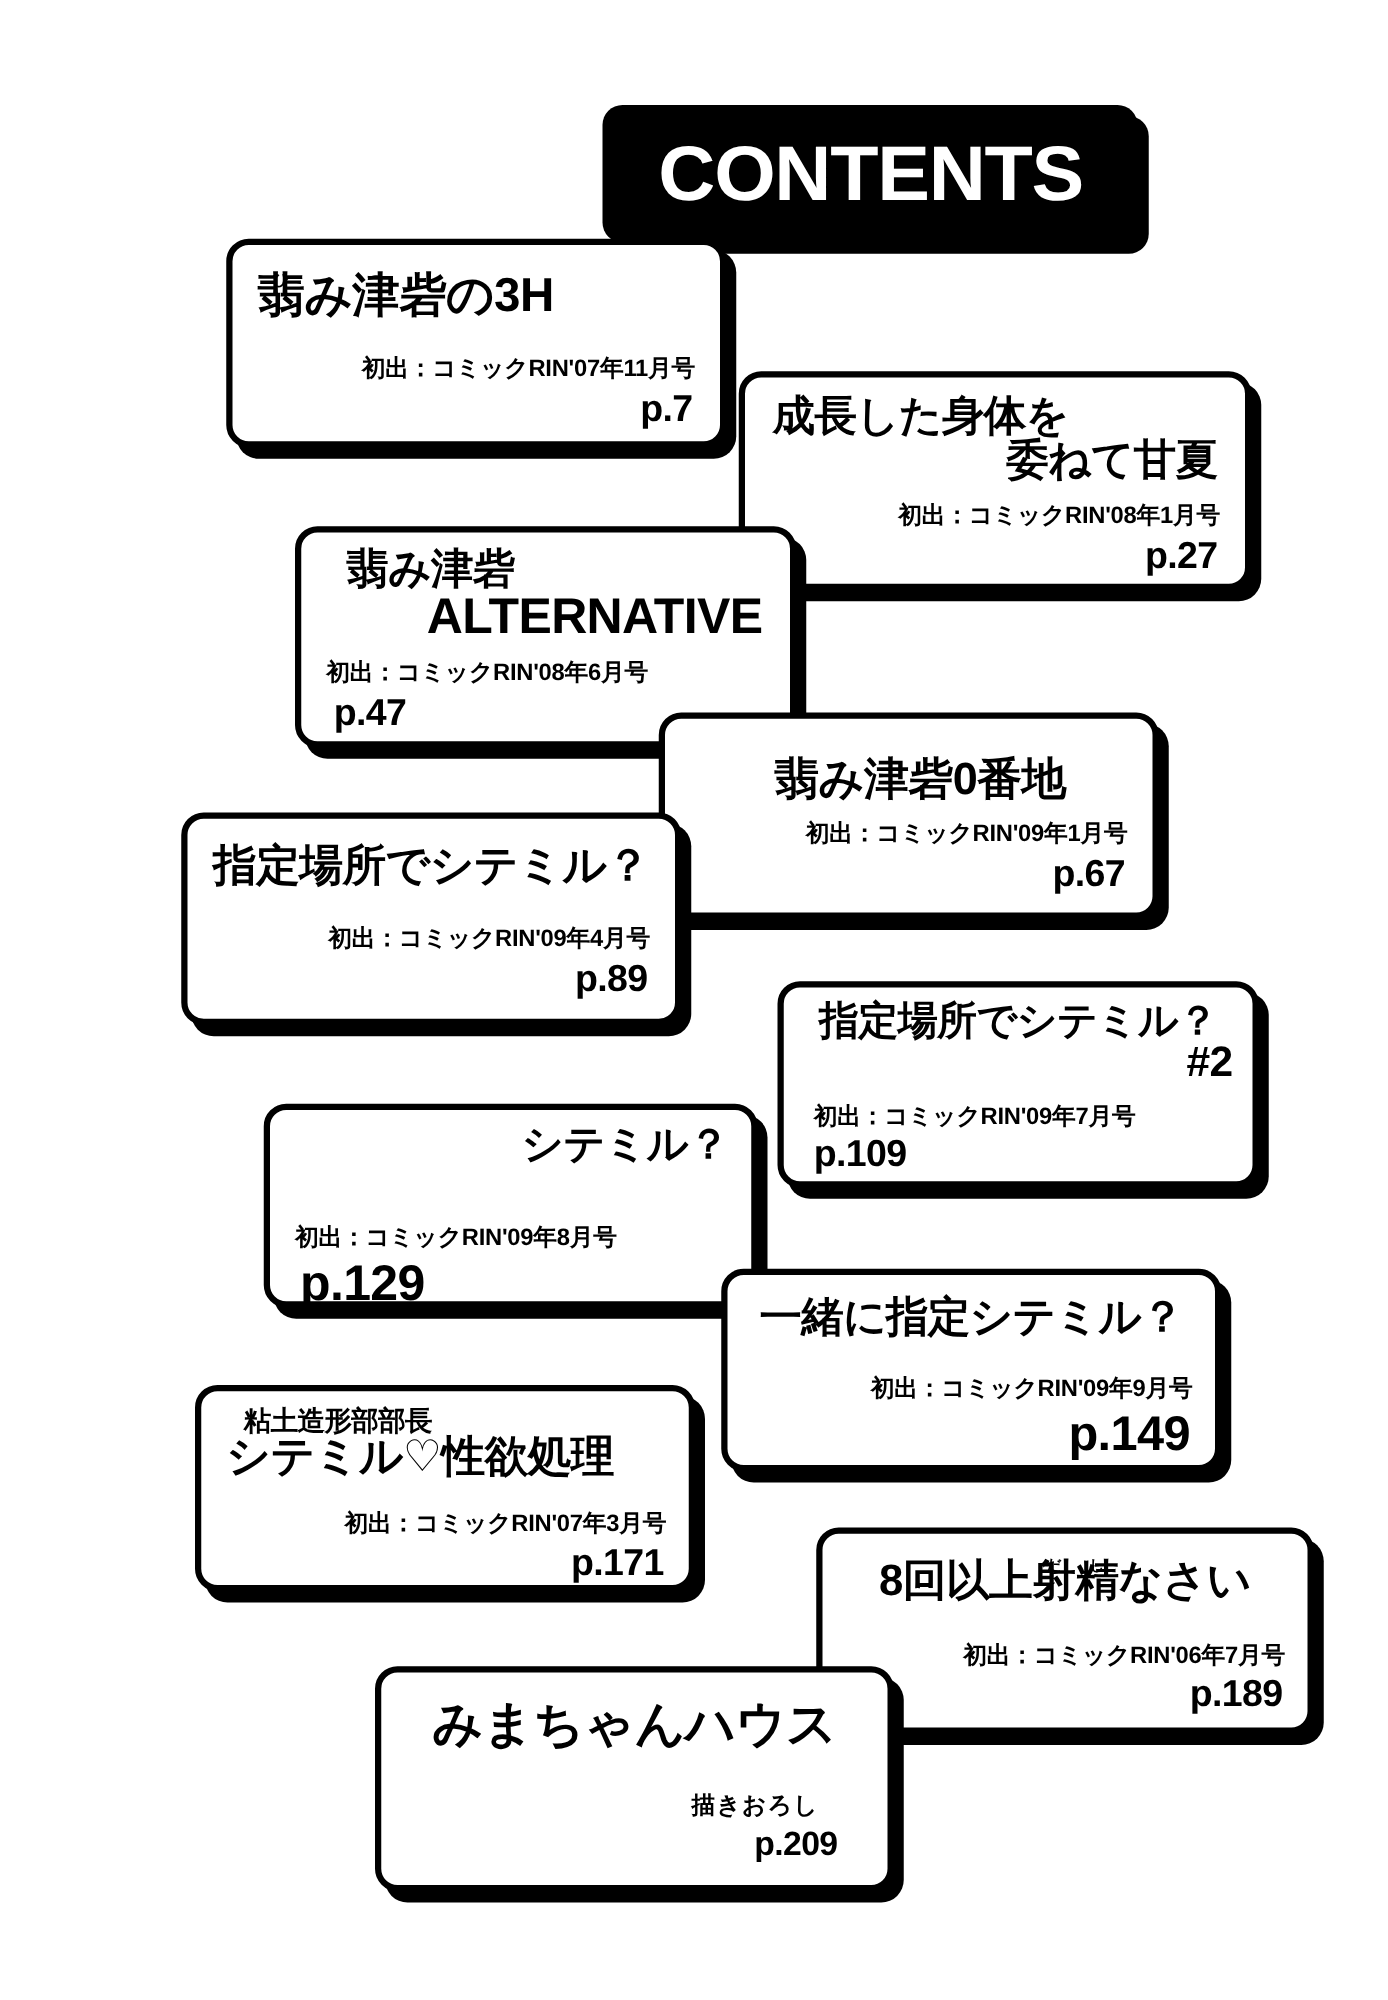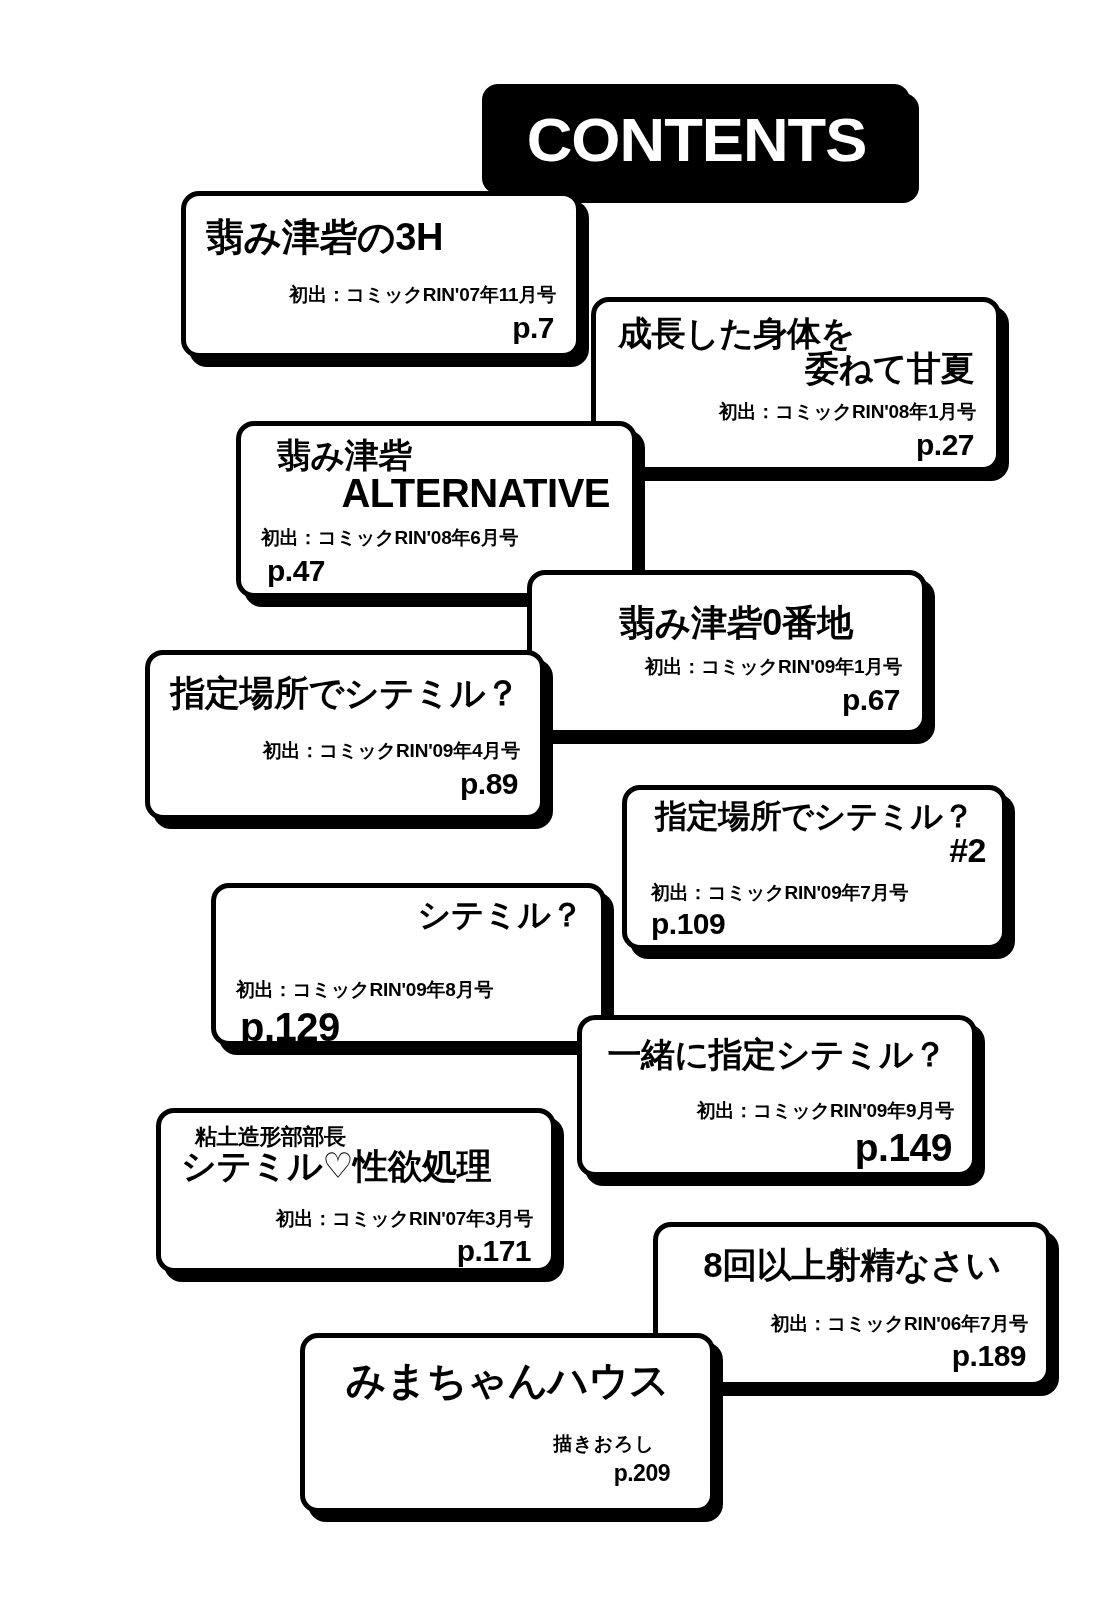--- a/index.html
+++ b/index.html
@@ -229,17 +229,17 @@
       <div class="page-num" style="right:20px; top:112px; font-size:30px;">p.189</div>
     </div>
   </div>
 
   <div class="card" style="left:300px; top:1333px; width:415px; height:180px;">
     <div class="card-inner">
       <div class="title-block" style="top:22px; left:20px; right:20px;">
         <div class="title-line center" style="font-size:40px;">みまちゃんハウス</div>
       </div>
       <div class="source-line" style="right:55px; top:93px; font-size:19px; letter-spacing:1px;">描きおろし</div>
-      <div class="page-num" style="right:40px; top:122px; font-size:23px;">p.209</div>
+      <div class="page-num" style="right:40px; top:122px; font-size:27px;">p.209</div>
     </div>
   </div>
 
 </div>
 
 </body></html>

